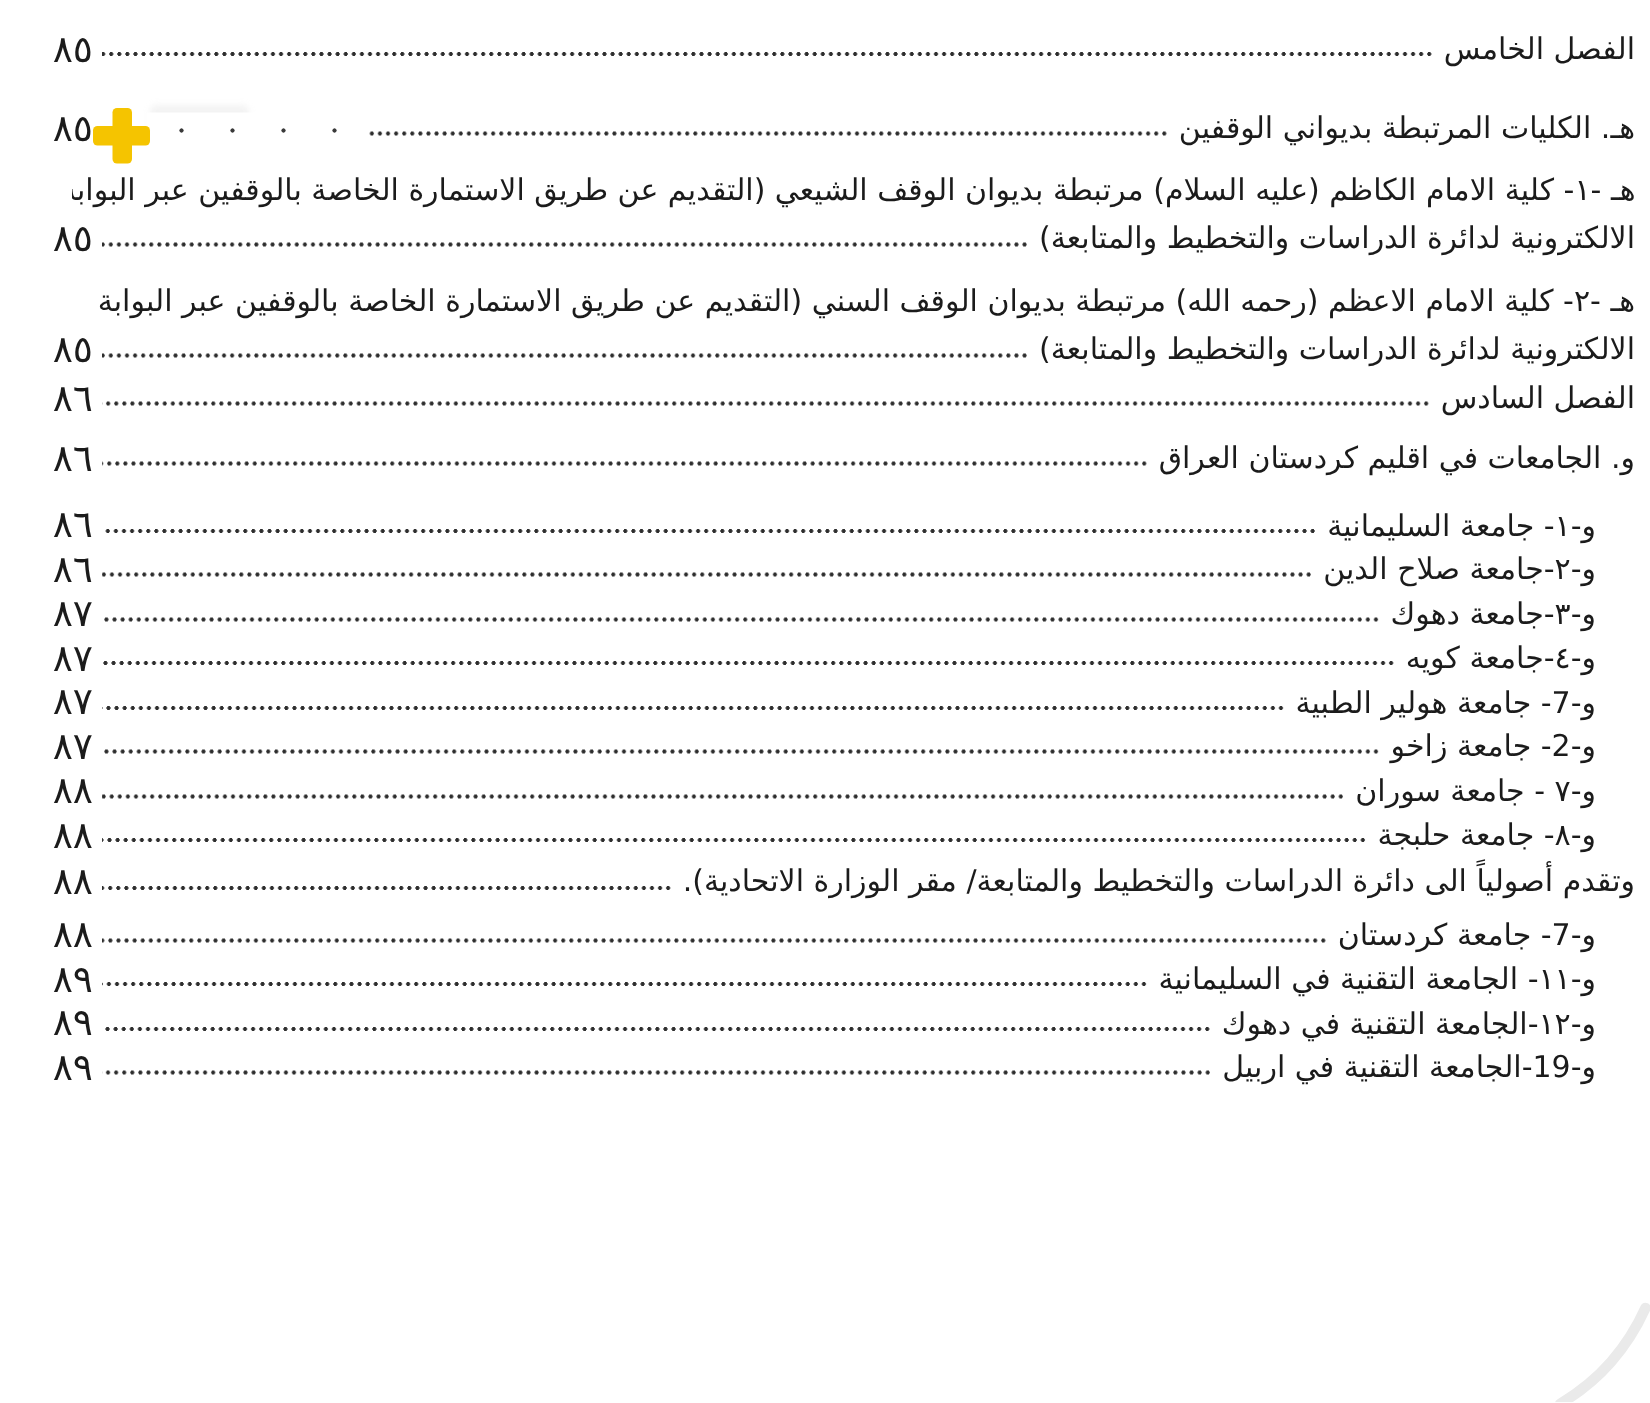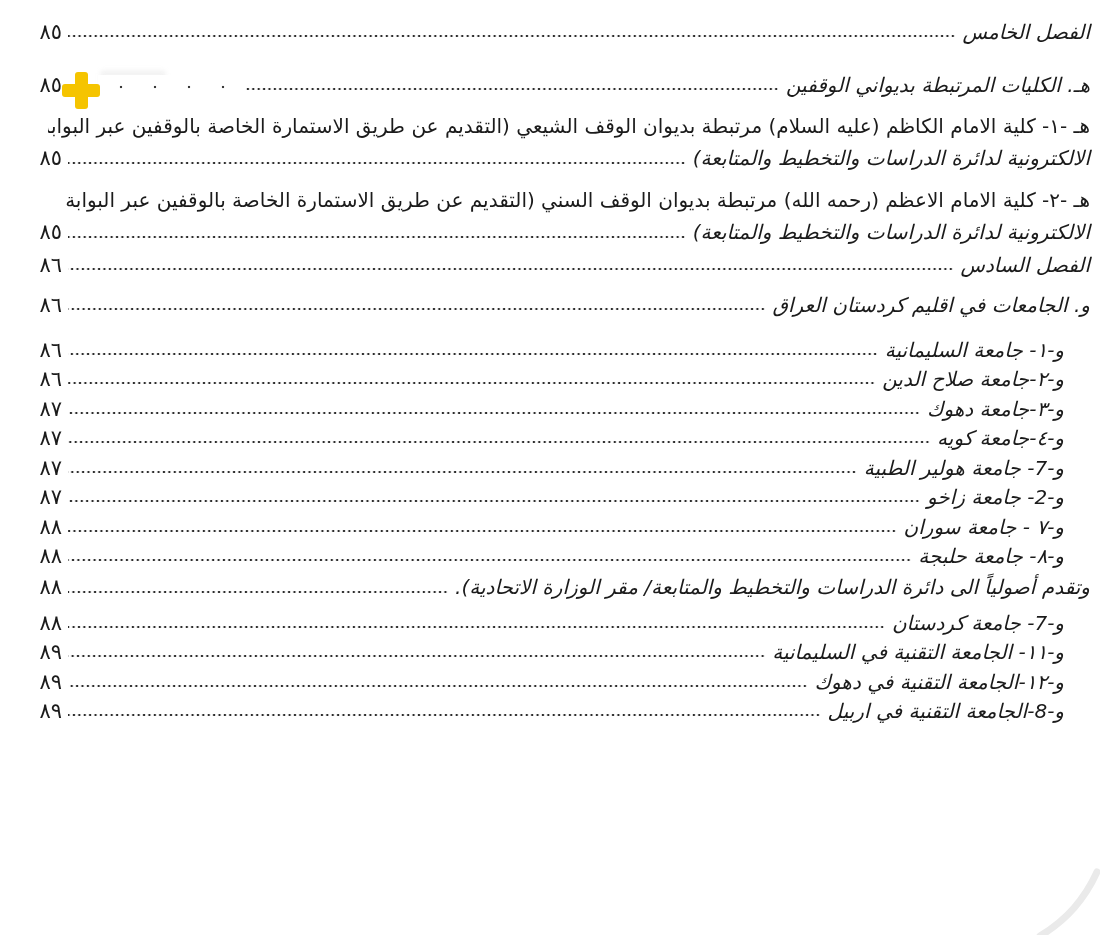--- a/index.html
+++ b/index.html
@@ -11,30 +11,30 @@
     direction:rtl;
     font-family:"DejaVu Sans",sans-serif;
     color:#1b1b1b;
     font-size:20px;
     box-sizing:border-box;
     padding:17px 10px 0 36px;
   }
   .row{display:flex;align-items:center;height:30px;}
   .row.item{height:29.5px;}
   .indent{padding-right:26px;}
-  .title{white-space:nowrap;flex:0 0 auto;font-style:italic;}
+  .title{white-space:nowrap;flex:0 0 auto;}
   .leader{
     flex:1 1 auto;align-self:stretch;
     margin-left:6px;margin-right:7px;
     background-image:radial-gradient(circle,#2d2d2d 1.15px,transparent 1.5px);
     background-size:5.4px 8px;
     background-repeat:repeat-x;
     background-position:right bottom 7px;
   }
-  .page-num{flex:0 0 auto;width:26px;text-align:right;font-size:21px;white-space:nowrap;}
+  .page-num{flex:0 0 auto;width:26px;text-align:right;font-size:25px;white-space:nowrap;}
   .para{margin:0;}
   .mt23{margin-top:23px;}
   .mt10{margin-top:10px;}
   .mt2{margin-top:2px;}
   .mt15{margin-top:15px;}
   .mt5{margin-top:5px;}
   .para .line1{
     height:32px;line-height:32px;
     white-space:nowrap;overflow:hidden;
     text-align:right;
@@ -173,21 +173,21 @@
     <span class="title">و-١١- الجامعة التقنية في السليمانية</span>
     <span class="leader"></span>
     <span class="page-num">٨٩</span>
   </div>
   <div class="row item indent">
     <span class="title">و-١٢-الجامعة التقنية في دهوك</span>
     <span class="leader"></span>
     <span class="page-num">٨٩</span>
   </div>
   <div class="row item indent">
-    <span class="title">و-8-الجامعة التقنية في اربيل</span>
+    <span class="title">و-19-الجامعة التقنية في اربيل</span>
     <span class="leader"></span>
     <span class="page-num">٨٩</span>
   </div>
 
   <div class="smudge"></div>
   <div class="leader-mask"></div>
   <div class="cursor-plus">
     <div class="bar-v"></div>
     <div class="bar-h"></div>
   </div>

